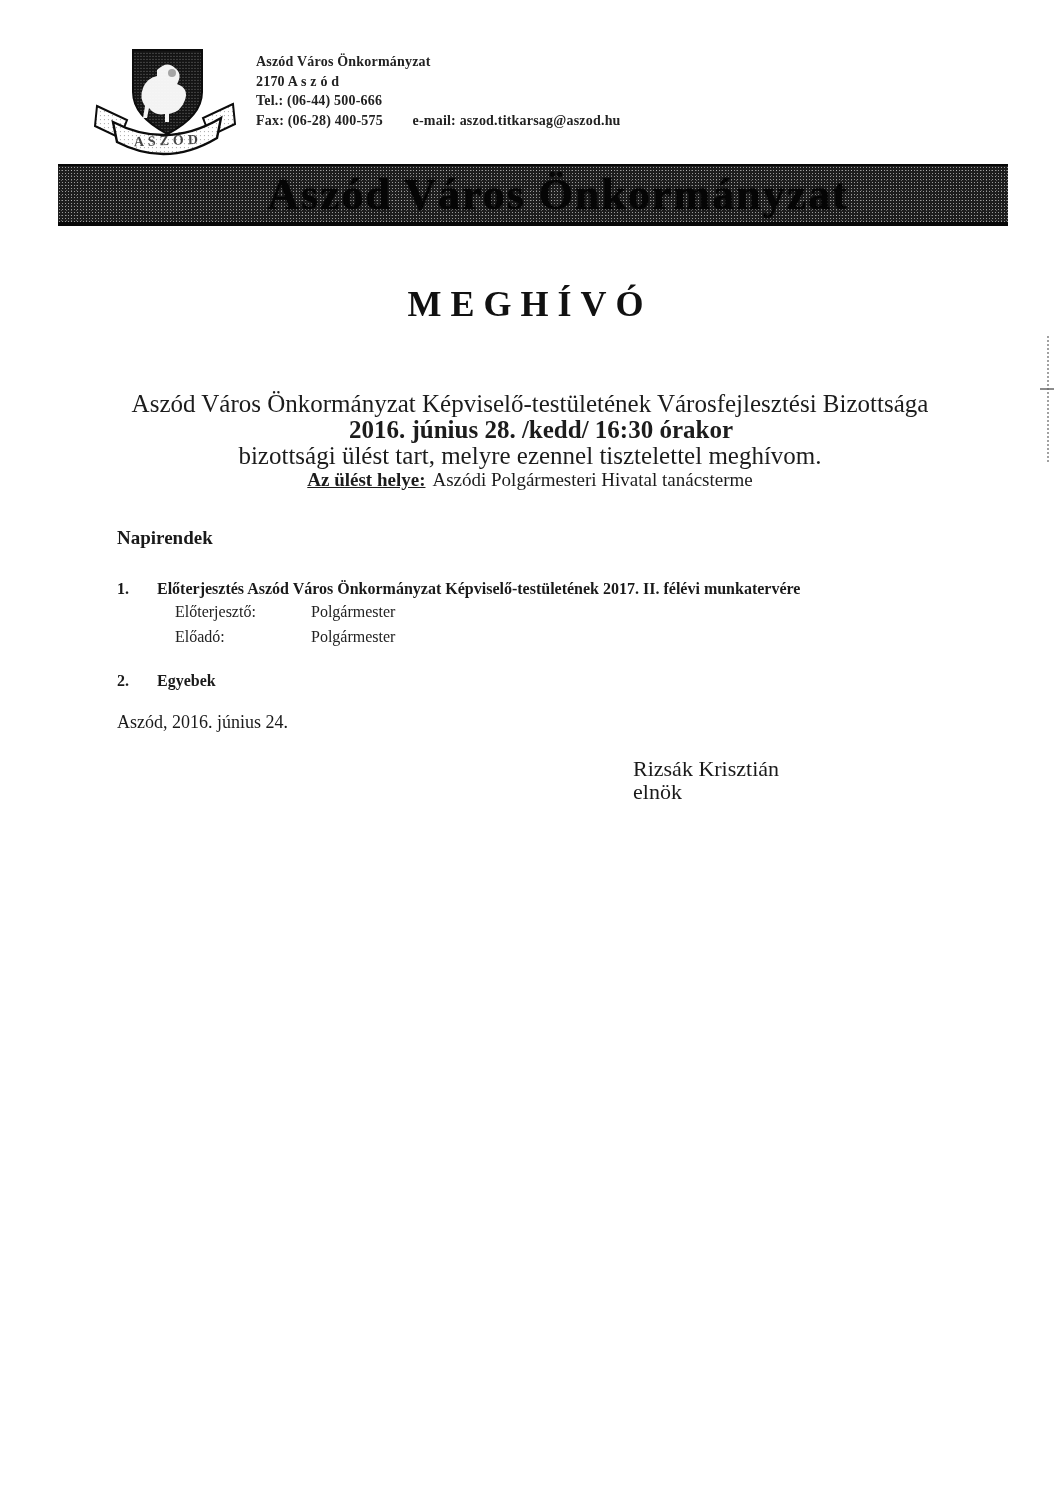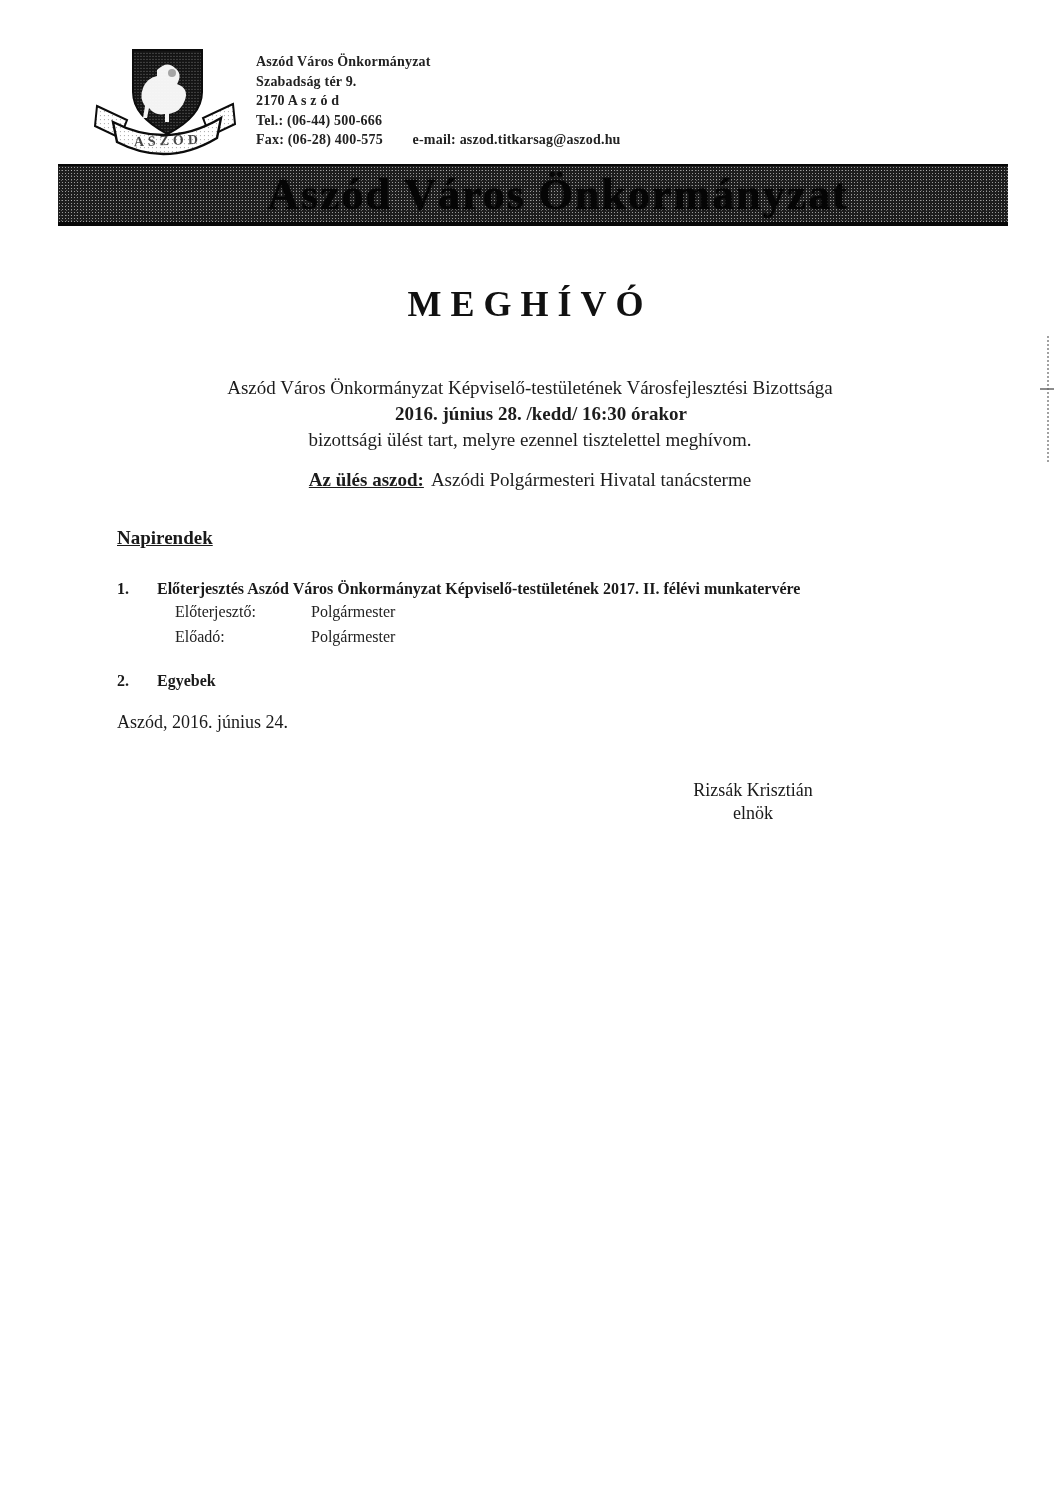--- a/index.html
+++ b/index.html
@@ -35,47 +35,47 @@
     transform:translateX(25px); white-space:nowrap;
     text-shadow:0 0 3px rgba(0,0,0,0.9);
   }
 
   
   .doc-title {
     position:absolute; top:283px; left:0; width:100%; text-align:center;
     font-size:36px; font-weight:bold; letter-spacing:9px; color:#111;
   }
   .intro {
-    position:absolute; top:375px; left:0; width:100%; text-align:center;
-    font-size:19px; line-height:26px; color:#1c1c1c;
+    position:absolute; top:391px; left:0; width:100%; text-align:center;
+    font-size:25px; line-height:26px; color:#1c1c1c;
   }
   .intro .bold { font-weight:bold;padding-left:22px; }
   .location {
     position:absolute; top:469px; left:0; width:100%; text-align:center;
     font-size:19px; color:#1c1c1c;
   }
   .loc-label { font-weight:bold; text-decoration:underline; margin-right:7px; }
 
   .agenda-heading {
     position:absolute; left:117px; top:527px;
-    font-size:19px; font-weight:bold; text-decoration:underline;
+    font-size:19px; font-weight:bold; 
   }
   .agenda-row { position:absolute; left:117px; width:880px; display:flex; font-size:16px; }
   .row-item1 { top:580px; font-weight:bold; }
   .row-item2 { top:672px; font-weight:bold; }
   .agenda-num { flex:0 0 40px; }
   .detail-row { position:absolute; left:175px; font-size:16px; color:#222; }
   .detail-1 { top:603px; }
   .detail-2 { top:628px; }
   .detail-label { display:inline-block; width:132px; }
 
   .date-line { position:absolute; left:117px; top:712px; font-size:18px; }
   .signature {
-    position:absolute; left:633px; top:779px; width:240px;
-    text-align:center; font-size:18px; line-height:23px;
+    position:absolute; left:633px; top:757px; width:240px;
+    text-align:left; font-size:22px; line-height:23px;
   }
 
   
   .scan-line-right {
     position:absolute; right:11px; top:336px; height:126px; width:0;
     border-left:2px dotted #8a8a8a; opacity:0.8;
   }
   .scan-tick {
     position:absolute; right:6px; top:388px; width:14px; height:0;
     border-top:2px solid #666; opacity:0.75;
@@ -105,21 +105,20 @@
 
     <path d="M2,60 L32,74 L25,92 L0,80 Z" fill="url(#rbk)" stroke="#0c0c0c" stroke-width="2"></path>
     <path d="M138,58 L108,72 L115,90 L140,78 Z" fill="url(#rbk)" stroke="#0c0c0c" stroke-width="2"></path>
 
     <path d="M18,76 Q72,104 126,72 L122,92 Q72,122 22,96 Z" fill="url(#rbk)" stroke="#0c0c0c" stroke-width="2.4"></path>
     <text x="73" y="99" text-anchor="middle" font-family="Liberation Serif, serif" font-size="14" font-weight="bold" letter-spacing="4" fill="#1a1a1a" opacity="0.8" transform="rotate(-2 73 99)">ASZÓD</text>
   </svg>
 
   <div class="header-text">
     <div>Aszód Város Önkormányzat</div>
-    <div>Szabadság tér 9.</div>
     <div>2170 A s z ó d</div>
     <div>Tel.: (06-44) 500-666</div>
     <div>
       <span>Fax: (06-28) 400-575</span>
       <span class="email">e-mail: aszod.titkarsag@aszod.hu</span>
     </div>
   </div>
 
   <div class="banner">
     <span class="banner-text">Aszód Város Önkormányzat</span>
@@ -127,21 +126,21 @@
 
   <div class="doc-title">MEGHÍVÓ</div>
 
   <div class="intro">
     <div>Aszód Város Önkormányzat Képviselő-testületének Városfejlesztési Bizottsága</div>
     <div class="bold">2016. június 28. /kedd/ 16:30 órakor</div>
     <div>bizottsági ülést tart, melyre ezennel tisztelettel meghívom.</div>
   </div>
 
   <div class="location">
-    <span class="loc-label">Az ülés aszod:</span><span>Aszódi Polgármesteri Hivatal tanácsterme</span>
+    <span class="loc-label">Az ülést helye:</span><span>Aszódi Polgármesteri Hivatal tanácsterme</span>
   </div>
 
   <div class="agenda-heading">Napirendek</div>
 
   <div class="agenda-row row-item1">
     <span class="agenda-num">1.</span>
     <span>Előterjesztés Aszód Város Önkormányzat Képviselő-testületének 2017. II. félévi munkatervére</span>
   </div>
   <div class="detail-row detail-1">
     <span class="detail-label">Előterjesztő:</span>

